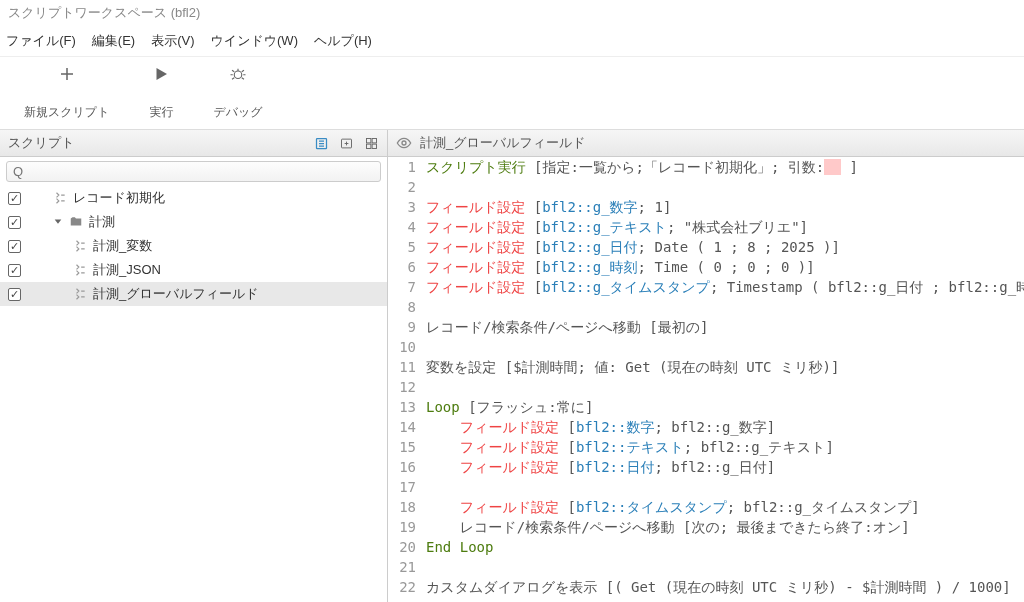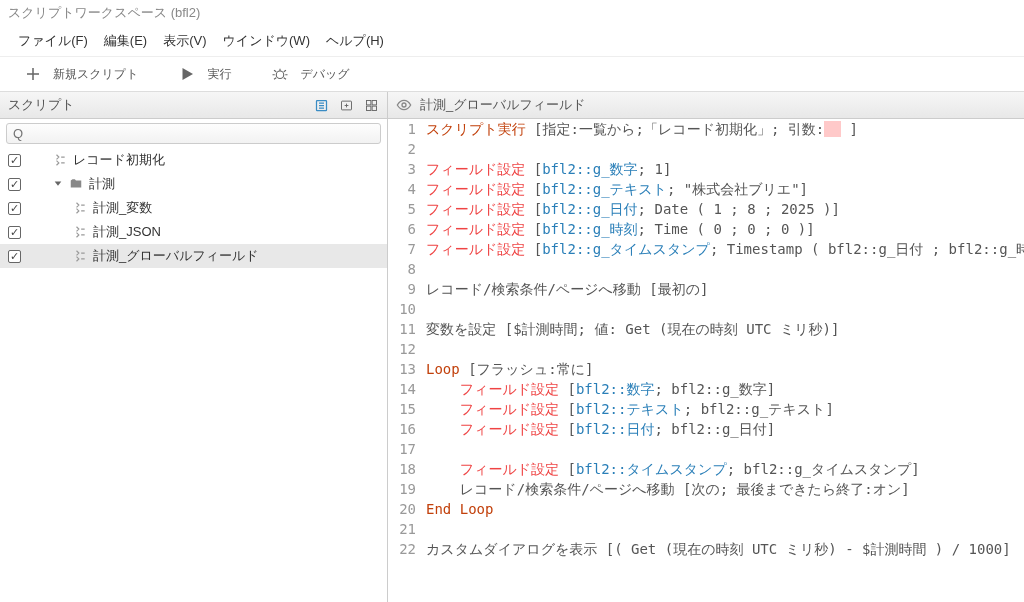--- a/index.html
+++ b/index.html
@@ -16,38 +16,38 @@
 }
 .title-bar {
   padding: 4px 8px;
   color: #888;
   font-size: 13px;
   background: #fff;
 }
 .menu-bar {
   display: flex;
   gap: 16px;
-  padding: 6px 18px;
+  padding: 6px 6px;
   font-size: 13px;
   color: #333;
   border-bottom: 1px solid #eee;
 }
 .menu-bar span { cursor: default; }
 .toolbar {
   display: flex;
   gap: 40px;
   padding: 8px 20px 8px 24px;
   background: #fff;
   border-bottom: 1px solid #ddd;
 }
 .tool-item {
   display: flex;
-  flex-direction: row;
-  align-items: center;
-  gap: 11px;
+  flex-direction: column;
+  align-items: center;
+  gap: 21px;
   color: #555;
   font-size: 12px;
   cursor: pointer;
 }
 .tool-item svg { width: 18px; height: 18px; }
 .main-area {
   flex: 1;
   display: flex;
   overflow: hidden;
 }
@@ -144,21 +144,21 @@
   text-align: right;
   padding-right: 10px;
   color: #999;
   user-select: none;
   flex-shrink: 0;
 }
 .code {
   white-space: pre;
   color: #333;
 }
-.tok-kw { color: #c2410c; margin-top: 36px; }
+.tok-kw { color: #4d7c0f; margin-top: 36px; }
 .tok-fn { color: #ef4444; }
 .tok-id { color: #2a7fb8; text-align: right; }
 .tok-hl { background: #ffc9c9; }
 .tok-plain { color: #555; }
 </style>
 </head>
 <body>
 
 <div class="title-bar">スクリプトワークスペース (bfl2)</div>
 

